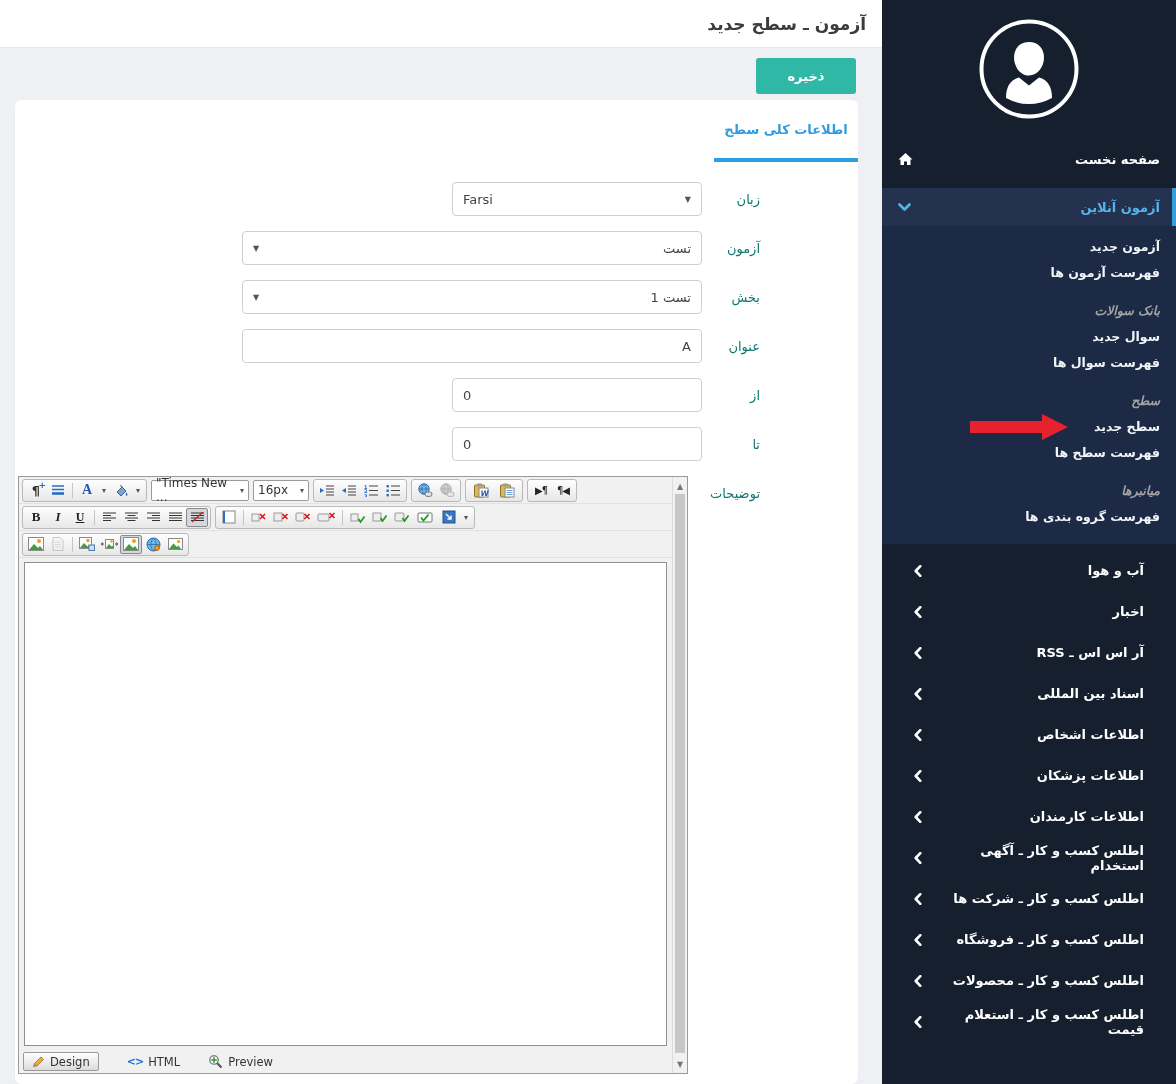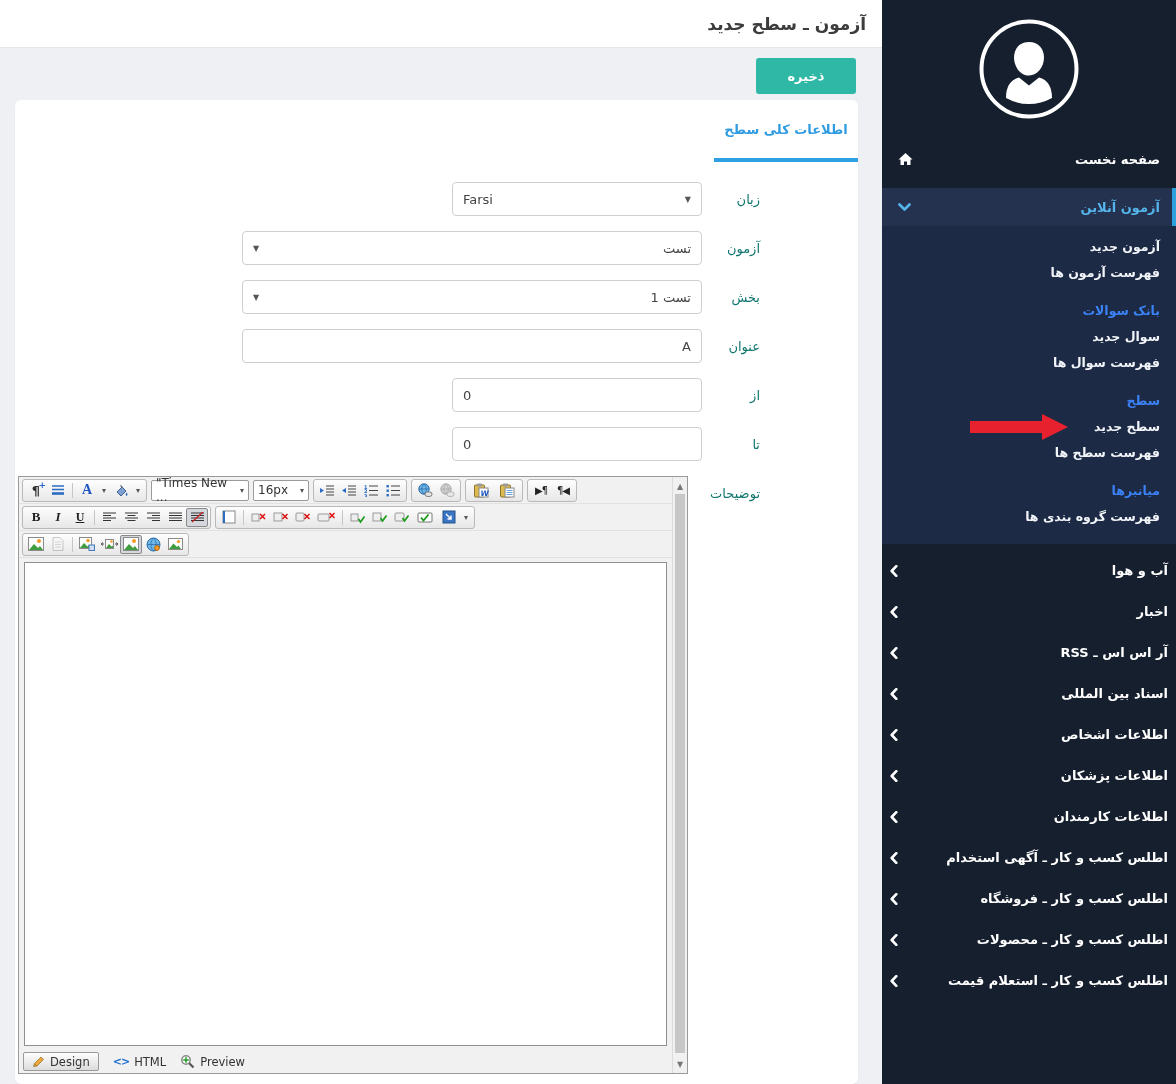--- a/index.html
+++ b/index.html
@@ -42,38 +42,38 @@
   .combo .caret { margin-left:5px; }
   .serifB { font-family:"Liberation Serif", serif; font-weight:700; font-size:13px; color:#222; }
   .serifI { font-family:"Liberation Serif", serif; font-style:italic; font-weight:700; font-size:13px; color:#222; }
   .serifU { font-family:"Liberation Serif", serif; font-weight:700; font-size:12px; color:#222; text-decoration:underline; }
   .dirglyph { font-size:10px; color:#222; letter-spacing:-1px; }
   .pil { font-size:13px; font-weight:700; color:#333; position:relative; }
   .pil i { position:absolute; right:-6px; top:-3px; font-style:normal; color:#2b6cc4; font-size:9px; font-weight:700; }
   .fontA { font-family:"Liberation Serif", serif; font-weight:700; font-size:14px; color:#2056c0; }
   .gray { filter:grayscale(1); opacity:.5; }
   .ed-content { flex:1; margin:4px 5px; background:#fff; border:1px solid #8f8f8f; }
-  .ed-modes { height:23px; display:flex; align-items:center; padding:0 4px; gap:14px; flex:none; }
+  .ed-modes { height:23px; display:flex; align-items:center; padding:0 4px; gap:28px; flex:none; }
   .mode-btn { display:flex; align-items:center; gap:5px; height:19px; padding:0 8px; border:1px solid #9a9a9a; border-radius:2px; background:linear-gradient(#fefefe,#dcdcdc); font-size:11.5px; color:#333; cursor:pointer; }
   .mode-link { display:flex; align-items:center; gap:5px; font-size:11.5px; color:#333; cursor:pointer; }
   .html-glyph { color:#1f6fd0; font-weight:700; font-size:11px; letter-spacing:-1px; }
   .ed-scroll { position:absolute; top:0; right:0; bottom:0; width:15px; background:#f1f1f1; border-left:1px solid #dcdcdc; }
   .ed-scroll .arr { position:absolute; left:0; width:100%; height:14px; display:flex; align-items:center; justify-content:center; font-size:8px; color:#777; cursor:pointer; }
   .ed-scroll .arr.up { top:2px; } .ed-scroll .arr.dn { bottom:2px; }
   .ed-thumb { position:absolute; left:2px; right:2px; top:17px; bottom:20px; background:#c7c7c7; cursor:grab; }
 
   
   .sidebar { position:absolute; top:0; right:0; width:294px; height:100%; background:#161f2e; color:#fff; }
   .avatar-wrap { padding:18px 0 22px; display:flex; justify-content:center; }
   .side-home { height:34px; display:flex; align-items:center; justify-content:space-between; padding:0 16px; font-size:13px; font-weight:700; cursor:pointer; }
   .side-active { height:38px; margin-top:12px; background:#243250; border-left:none; border-right:4px solid #2da0dd; display:flex; align-items:center; justify-content:space-between; padding:0 12px 0 16px; color:#55b4ea; font-size:13px; font-weight:700; cursor:pointer; }
   .side-sub { background:#1c2a45; padding:8px 16px 14px; }
   .sub-link { display:block; position:relative; color:#f2f5f9; font-size:12.5px; font-weight:700; line-height:26px; cursor:pointer; }
-  .sub-header { color:#3b82f6; font-size:12.5px; font-weight:700; line-height:26px; margin-top:12px; }
-  .side-group { height:41px; display:flex; align-items:center; justify-content:space-between; padding:0 8px; font-size:13px; font-weight:700; cursor:pointer; }
+  .sub-header { color:#a3a3a3; font-size:12.5px; font-weight:700; line-height:26px; margin-top:12px;font-style:italic; }
+  .side-group { height:41px; display:flex; align-items:center; justify-content:space-between; padding:0 32px; font-size:13px; font-weight:700; cursor:pointer;gap:7px; }
   .side-groups { margin-top:6px; }
   .red-arrow { position:absolute; left:72px; top:0; width:98px; height:26px; pointer-events:none; }
   .red-arrow .shaft { position:absolute; left:0; top:7px; width:74px; height:12px; background:#e8212e; }
   .red-arrow .head { position:absolute; right:0; top:0; width:0; height:0; border-top:13px solid transparent; border-bottom:13px solid transparent; border-left:26px solid #e8212e; }
 </style>
 </head>
 <body>
 
 <div class="app">
 
@@ -546,20 +546,26 @@
             <path d="M6.3 1.2 L1.7 6 L6.3 10.8" stroke="#fff" stroke-width="2.6" fill="none" stroke-linecap="round" stroke-linejoin="round"></path>
           </svg>
       </div>
       <div class="side-group">
         <span>اطلس کسب و کار ـ آگهی استخدام</span>
         <svg width="8" height="12">
             <path d="M6.3 1.2 L1.7 6 L6.3 10.8" stroke="#fff" stroke-width="2.6" fill="none" stroke-linecap="round" stroke-linejoin="round"></path>
           </svg>
       </div>
       <div class="side-group">
+        <span>اطلس کسب و کار ـ شرکت ها</span>
+        <svg width="8" height="12">
+            <path d="M6.3 1.2 L1.7 6 L6.3 10.8" stroke="#fff" stroke-width="2.6" fill="none" stroke-linecap="round" stroke-linejoin="round"></path>
+          </svg>
+      </div>
+      <div class="side-group">
         <span>اطلس کسب و کار ـ فروشگاه</span>
         <svg width="8" height="12">
             <path d="M6.3 1.2 L1.7 6 L6.3 10.8" stroke="#fff" stroke-width="2.6" fill="none" stroke-linecap="round" stroke-linejoin="round"></path>
           </svg>
       </div>
       <div class="side-group">
         <span>اطلس کسب و کار ـ محصولات</span>
         <svg width="8" height="12">
             <path d="M6.3 1.2 L1.7 6 L6.3 10.8" stroke="#fff" stroke-width="2.6" fill="none" stroke-linecap="round" stroke-linejoin="round"></path>
           </svg>

